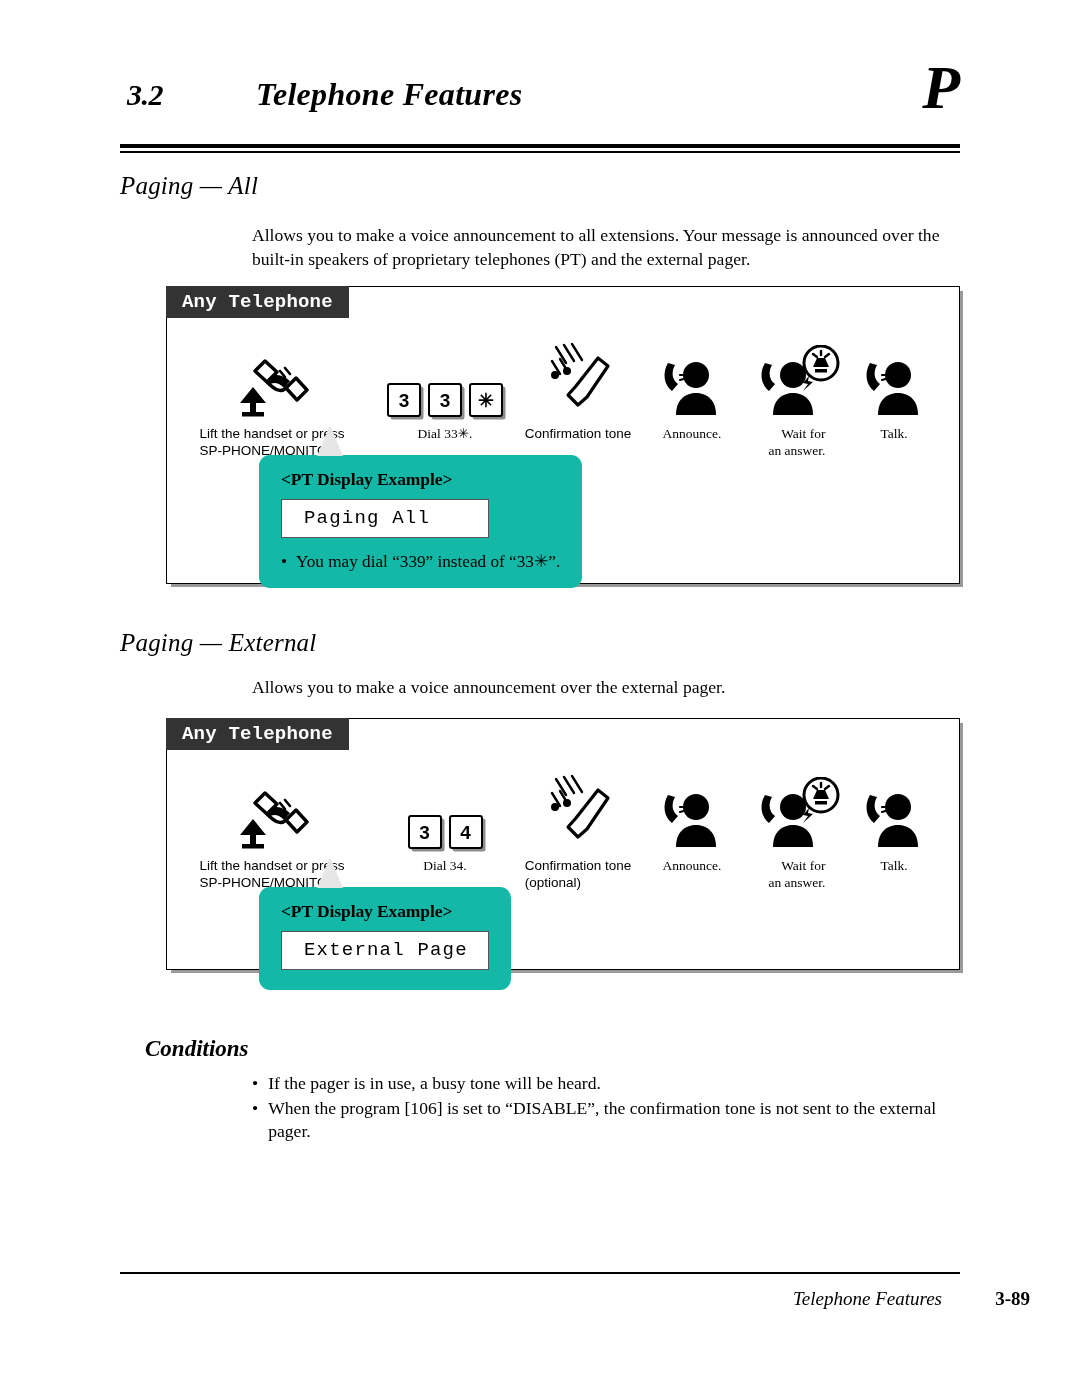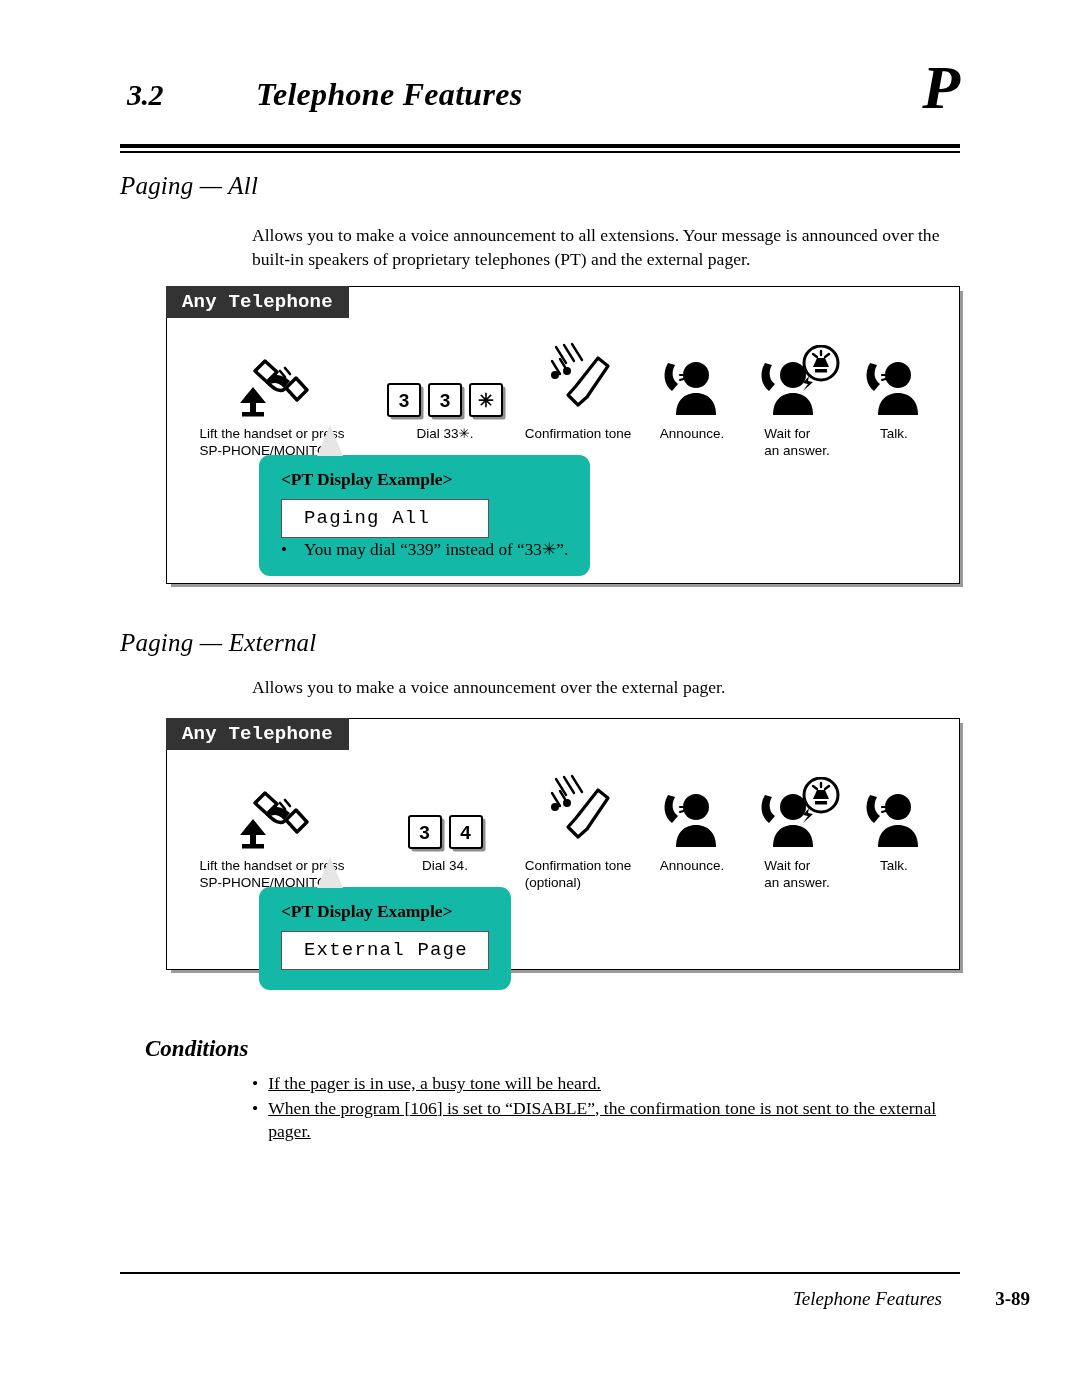--- a/index.html
+++ b/index.html
@@ -133,21 +133,21 @@
     justify-content: center;
   }
   .step-label {
     font-family: "Liberation Sans", sans-serif;
     font-size: 13.5px;
     line-height: 17px;
     text-align: left;
     margin-top: 8px;
     white-space: pre-line;
   }
-  .step-label.ctr { text-align: left; }
+  .step-label.ctr { text-align: right; font-family: Liberation Serif, serif; }
 
   
   .keys { display: flex; gap: 7px; align-items: flex-end; }
   .key {
     width: 30px;
     height: 30px;
     border: 2px solid #000000;
     border-radius: 3px;
     background: #ffffff;
     box-shadow: 3px 3px 0 -0.5px #8e8e8e;
@@ -191,23 +191,23 @@
     font-family: "Liberation Mono", monospace;
     font-size: 19px;
     padding: 7px 14px 8px 22px;
     display: inline-block;
     min-width: 170px;
     letter-spacing: 1.2px;
   }
   .callout-note {
     font-family: "Liberation Serif", serif;
     font-size: 17.2px;
-    margin-top: 1px;
+    margin-top: 13px;
     display: flex;
-    gap: 17px;
+    gap: 9px;
     align-items: baseline;
     white-space: nowrap;
   }
   .bullet-dot::before { content: "\2022"; }
 
   
   .cond-title {
     position: absolute;
     left: 145px;
     top: 1036px;
@@ -224,21 +224,21 @@
   }
   .cond-item {
     display: flex;
     gap: 10px;
     align-items: baseline;
     font-family: "Liberation Serif", serif;
     font-size: 17.6px;
     line-height: 23.5px;
     margin-bottom: 1px;
   }
-  .cond-item .txt { flex: 1; text-decoration: underline; }
+  .cond-item .txt { flex: 1; }
 
   
   .footer-rule {
     position: absolute;
     left: 120px;
     top: 1272px;
     width: 840px;
     height: 1.6px;
     background: #000000;
   }

